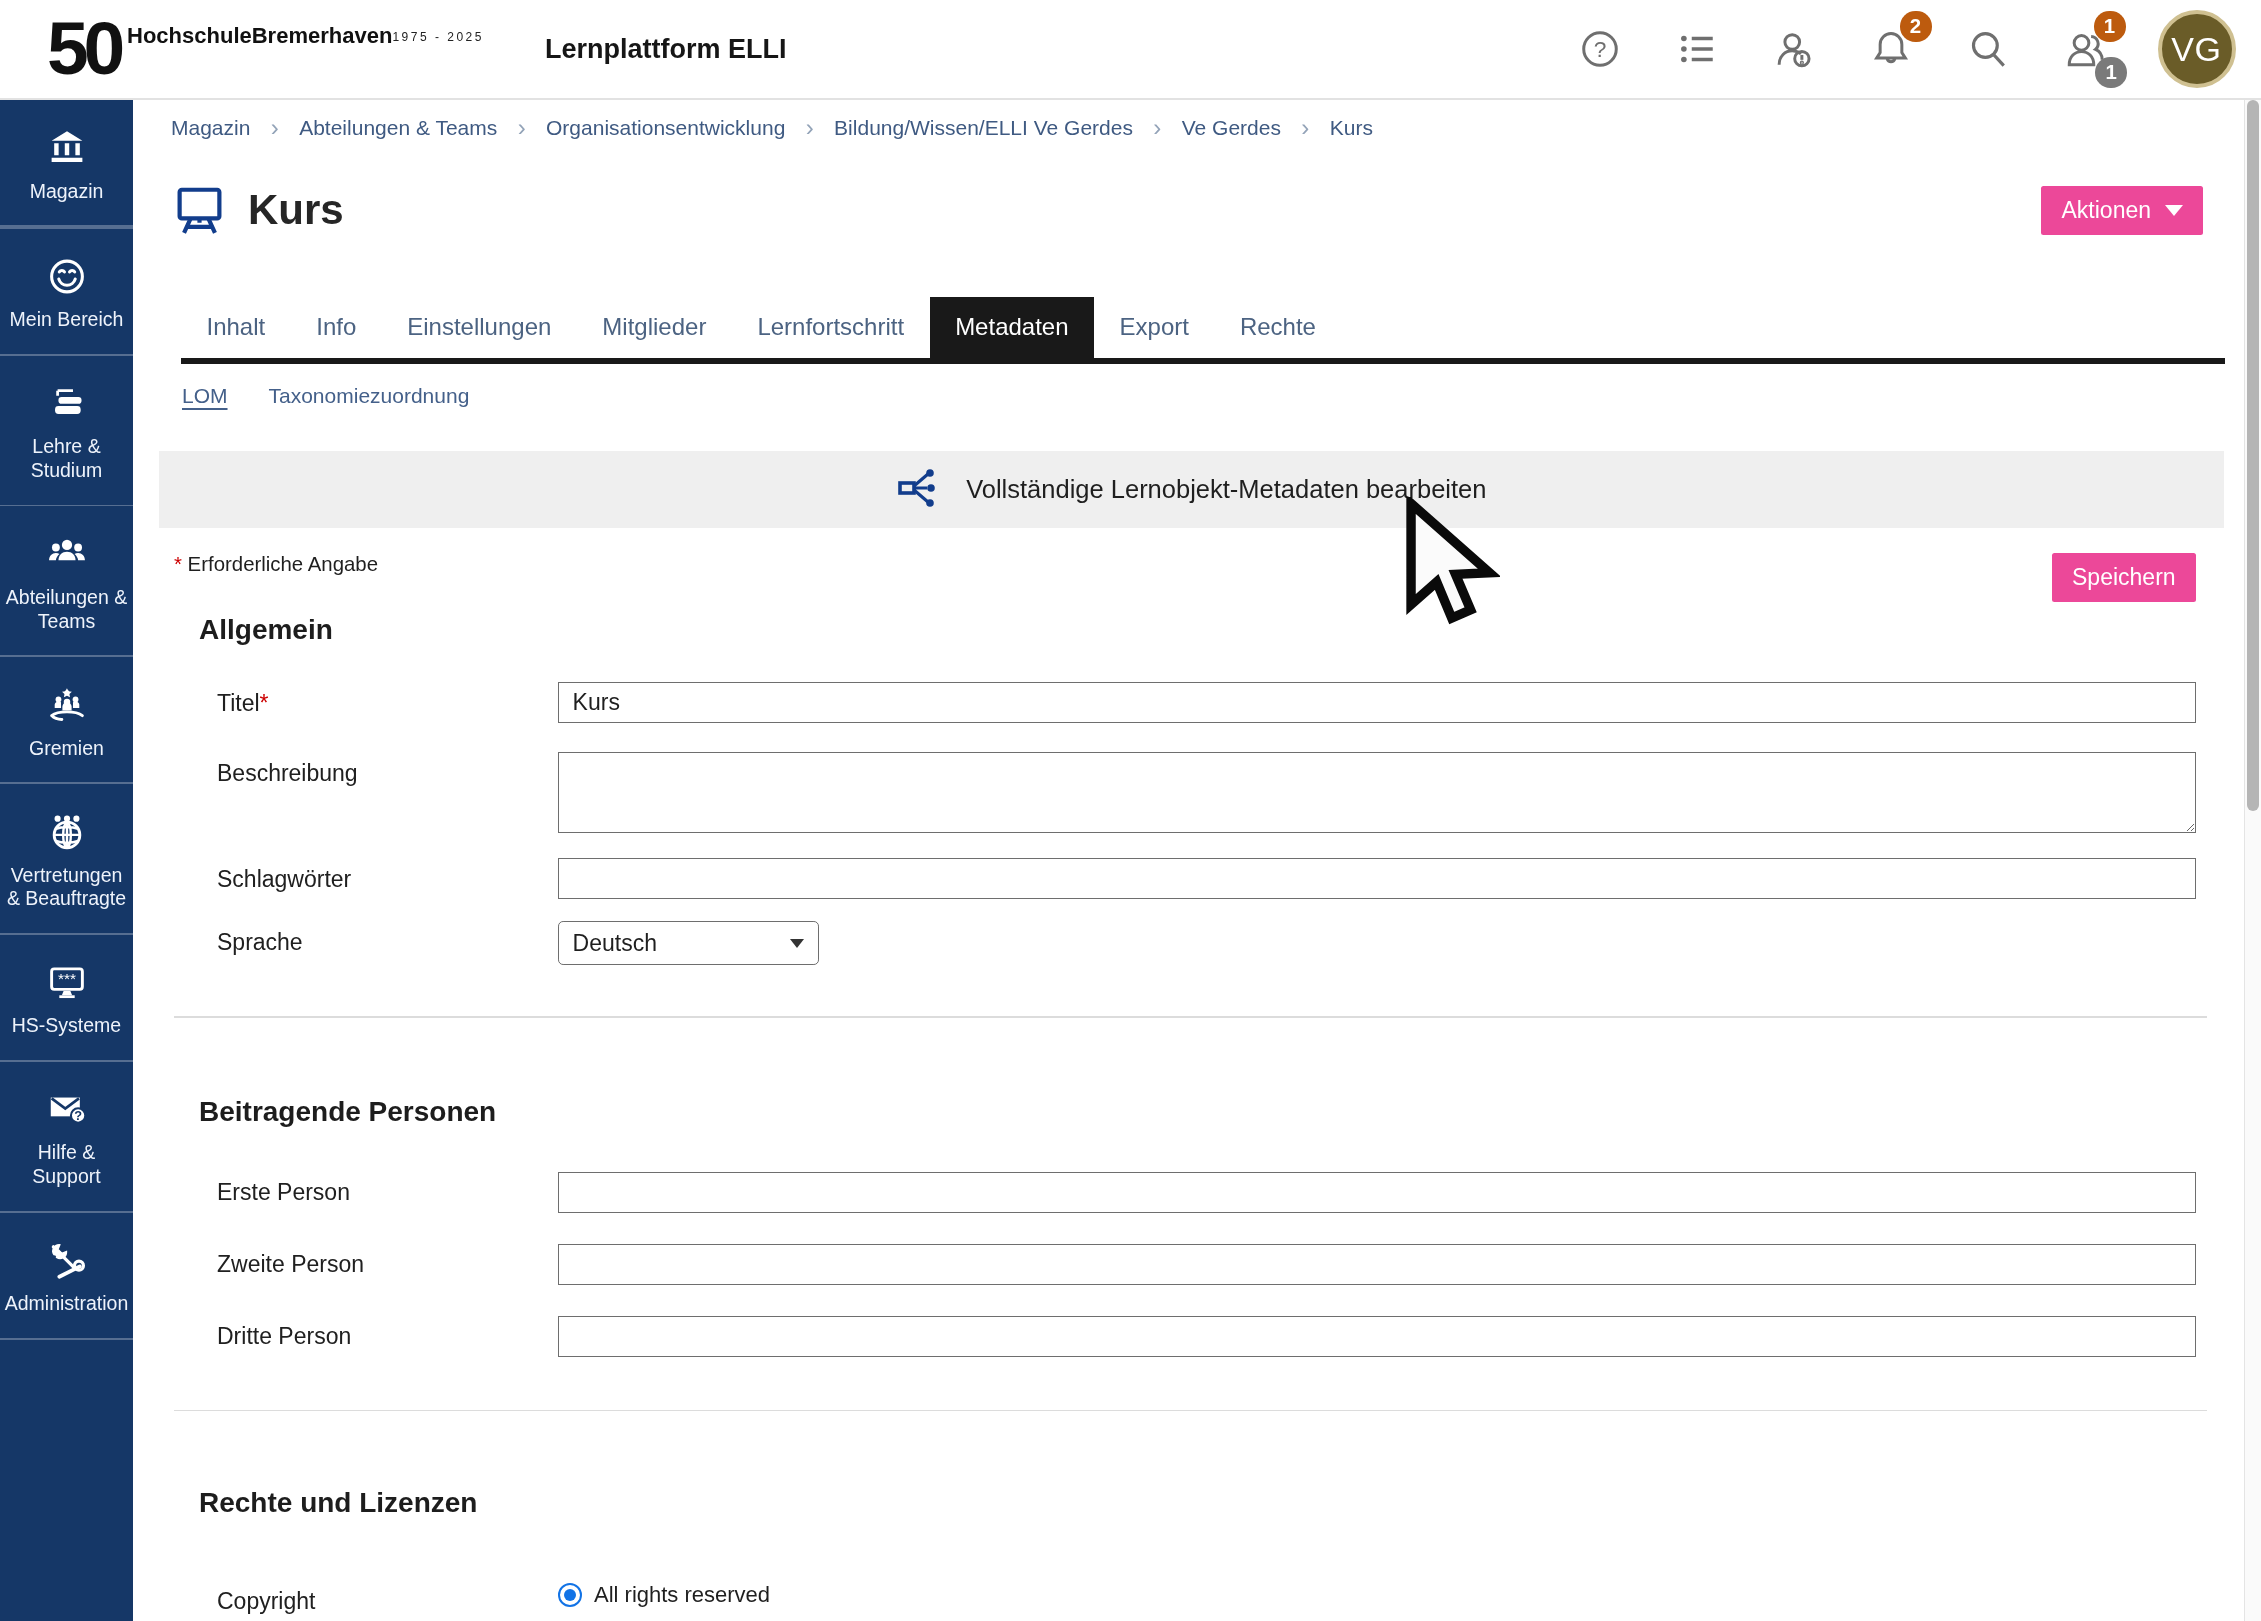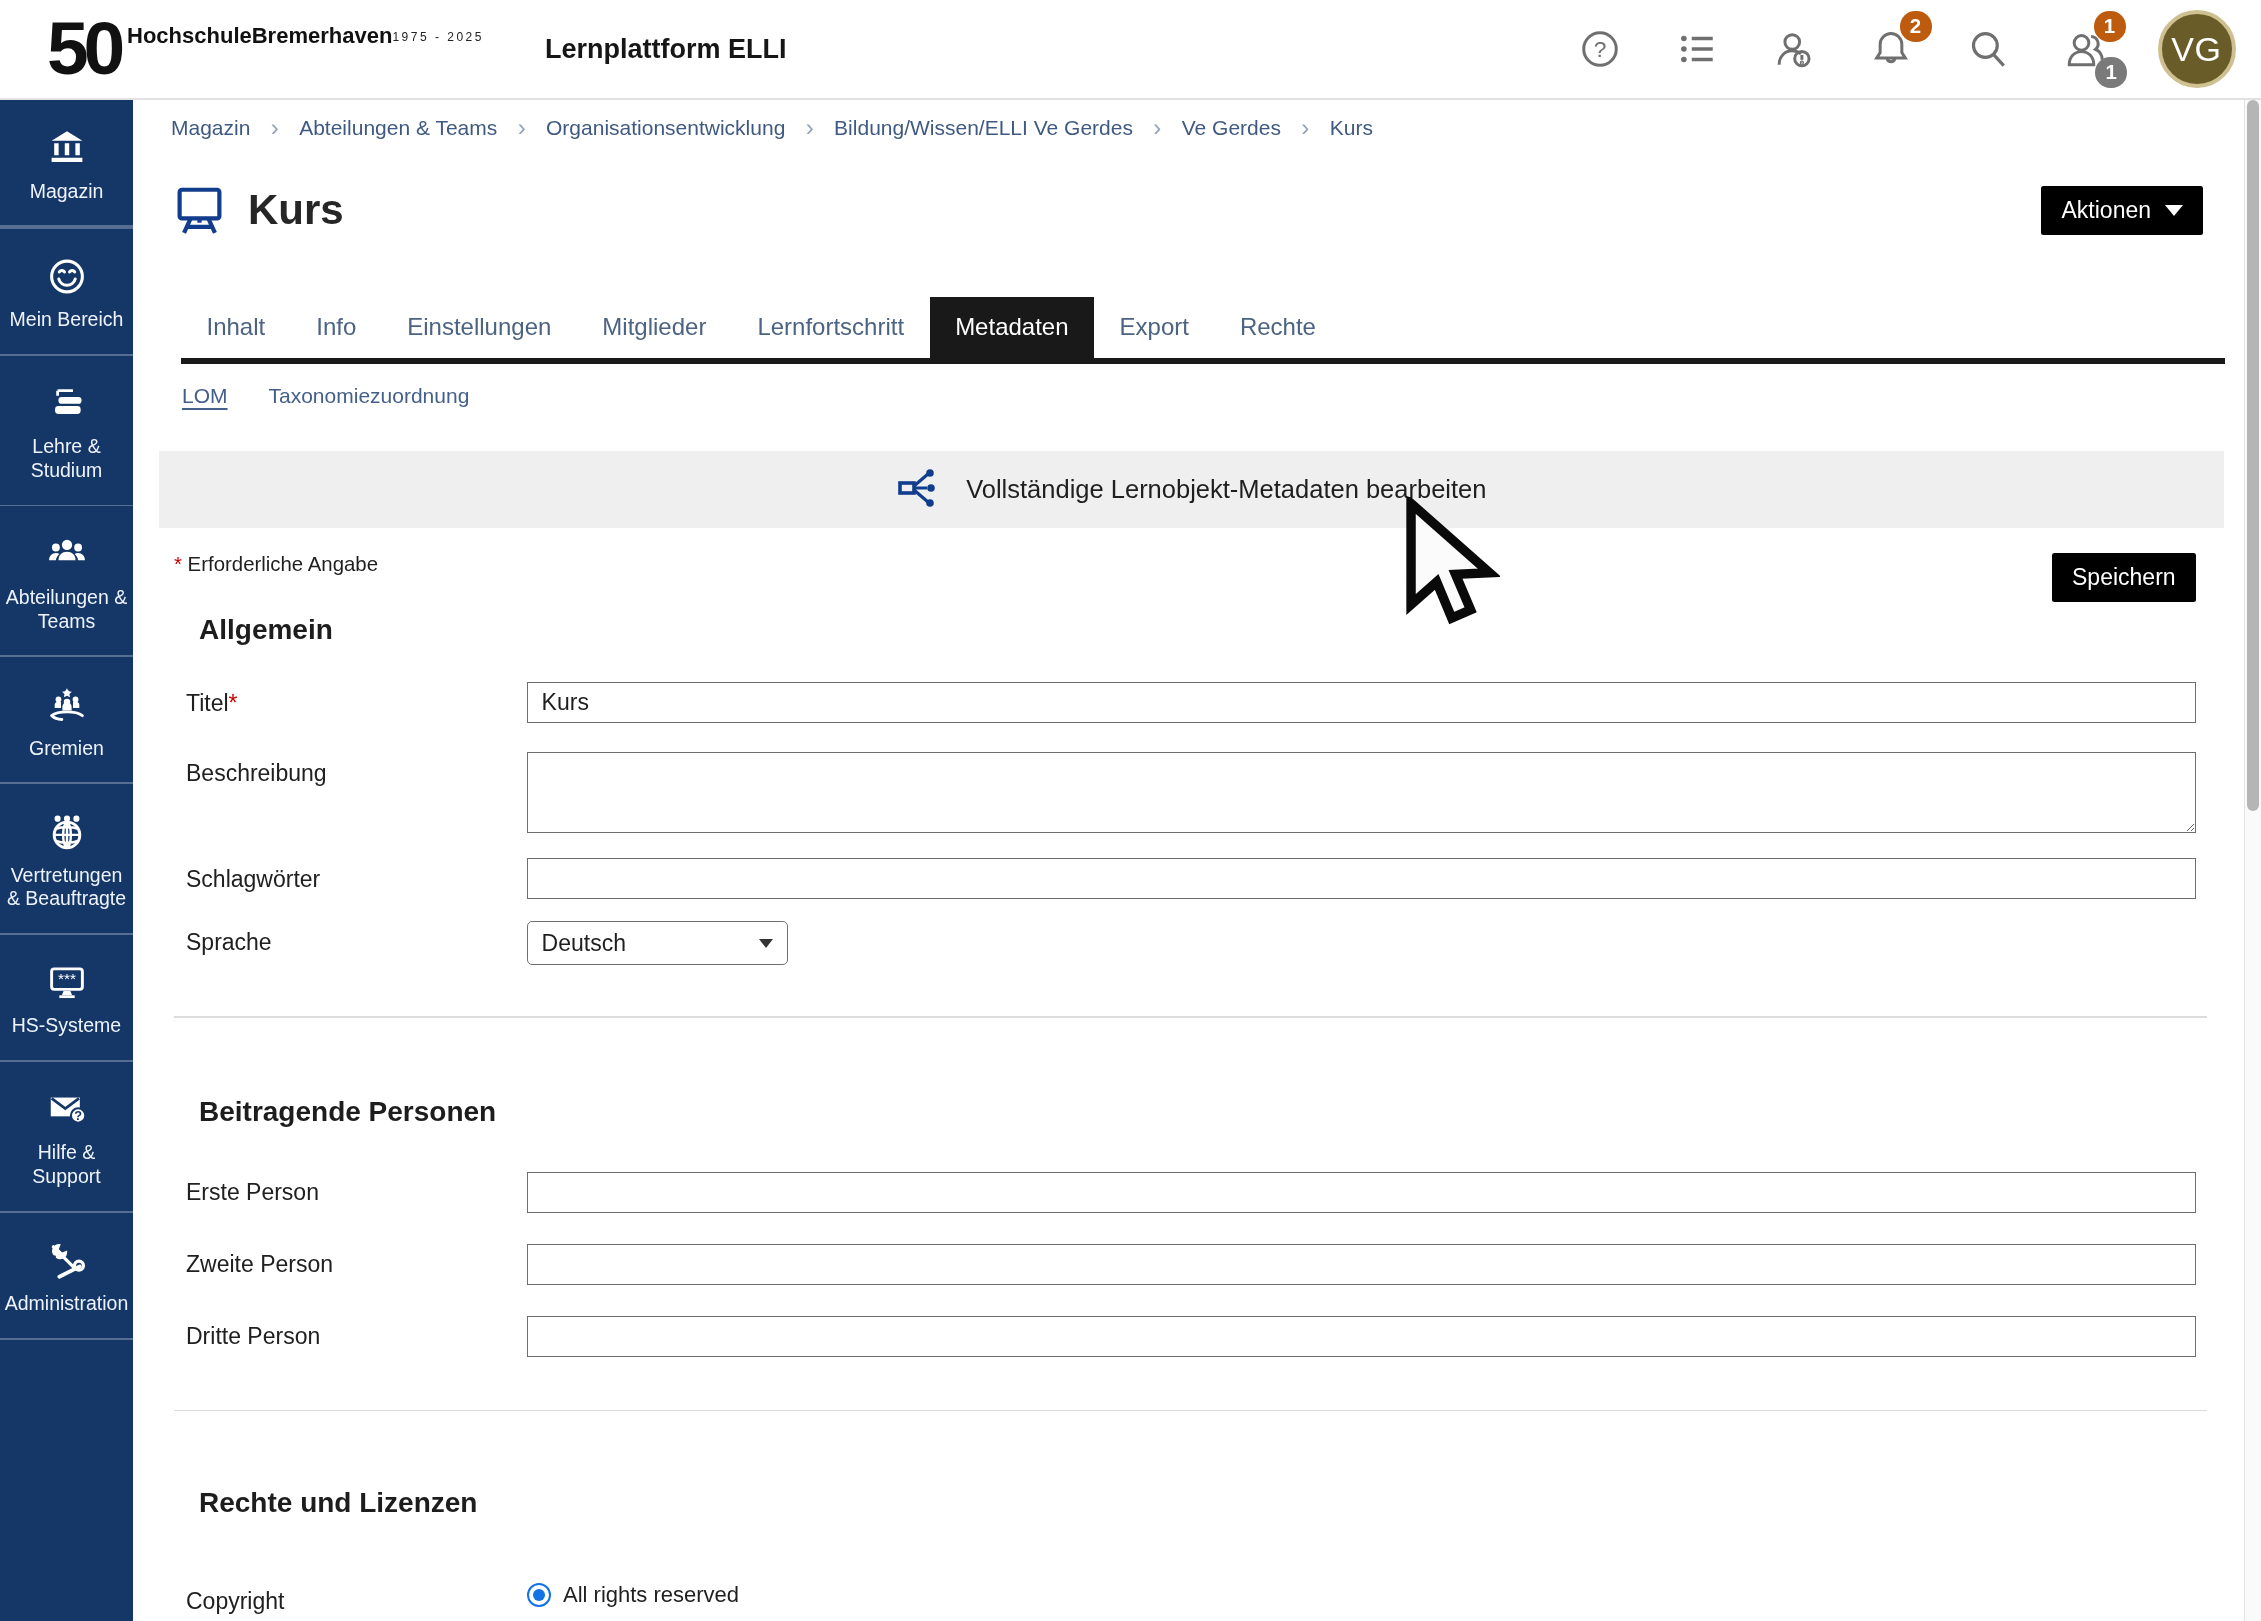--- a/index.html
+++ b/index.html
@@ -36,21 +36,21 @@
   
   .main { position:absolute; left:133px; top:100px; right:17px; bottom:0; background:#fff; }
 
   .breadcrumb { height:56px; display:flex; align-items:center; padding-left:38px; gap:20.4px; font-size:21px; }
   .crumb { color:#3f5a82; cursor:pointer; }
   .crumb-sep { color:#93a3b8; font-size:24px; }
 
   .title-row { margin-top:6.8px; height:95px; display:flex; align-items:center; padding:0 41px 0 40px; }
   .title-row svg { width:53px; height:53px; }
   .page-title { font-size:42px; font-weight:700; color:#262626; margin-left:22px; }
-  .btn-dark { background:#000000; color:#fff; font-size:23px; border:none; display:inline-flex; align-items:center;
+  .btn-dark { background:#ec4899; color:#fff; font-size:23px; border:none; display:inline-flex; align-items:center;
               padding:11px 20.4px; border-radius:2.5px; cursor:pointer; font-family:inherit; }
   .actions-btn { margin-left:auto; gap:13.6px; }
   .caret { width:0; height:0; border-left:9.3px solid transparent; border-right:9.3px solid transparent; border-top:11px solid #fff; display:inline-block; }
 
   .tabs-wrap { margin:39px 18.7px 0 48px; display:flex; border-bottom:6px solid #191919; }
   .tab { padding:0 25.5px; height:61px; display:flex; align-items:center; font-size:24px; color:#4c6382; cursor:pointer; }
   .tab.active { background:#191919; color:#fff; }
 
   .subtabs { margin-top:20.4px; padding-left:49px; display:flex; gap:41px; font-size:21px; }
   .subtab { color:#44608a; cursor:pointer; padding-bottom:3.4px; }
@@ -63,21 +63,21 @@
   .action-row { margin-top:25.5px; padding:0 48px 0 41px; display:flex; align-items:flex-start;gap:23px; }
   .req-note { font-size:20.4px; color:#1f1f1f; }
   .star { color:#cc0000; }
   .save-btn { margin-left:auto; }
 
   h2.section { margin-left:66px; font-size:28px; font-weight:700; color:#1d1d1d; }
   .h-allgemein { margin-top:12px; }
   .h-beitragende { margin-top:78px; }
   .h-rechte { margin-top:76px; }
 
-  .form-row { display:flex; padding:0 48px 0 53px; }
+  .form-row { display:flex; padding:0 48px 0 84px; }
   .form-row .flabel { width:341px; flex:0 0 341px; font-size:23px; color:#202020; padding-top:7.6px; }
   .form-row .fctrl { flex:1; }
   input.txt { width:100%; height:41px; border:1.7px solid #6e6e6e; font-size:23px; padding:0 13.6px; font-family:inherit; color:#1f1f1f; background:#fff; }
   textarea.txt { width:100%; height:81px; border:1.7px solid #6e6e6e; font-size:23px; padding:6.8px 13.6px; font-family:inherit; resize:vertical; background:#fff; }
   .select { width:261px; height:44px; border:1.7px solid #6e6e6e; border-radius:5.1px; display:flex; align-items:center;
             padding:0 13.6px; font-size:23px; cursor:pointer; background:#fff; justify-content:space-between; }
   .select .chev { width:0; height:0; border-left:7.6px solid transparent; border-right:7.6px solid transparent; border-top:9.3px solid #333; }
 
   .r-titel { margin-top:36px; } .r-beschreibung { margin-top:29px; } .r-sprache { margin-top:22px; }
   .r-schlag { margin-top:22px; } .r-p1 { margin-top:44px; } .r-p2 { margin-top:31px; } .r-p3 { margin-top:31px; }

